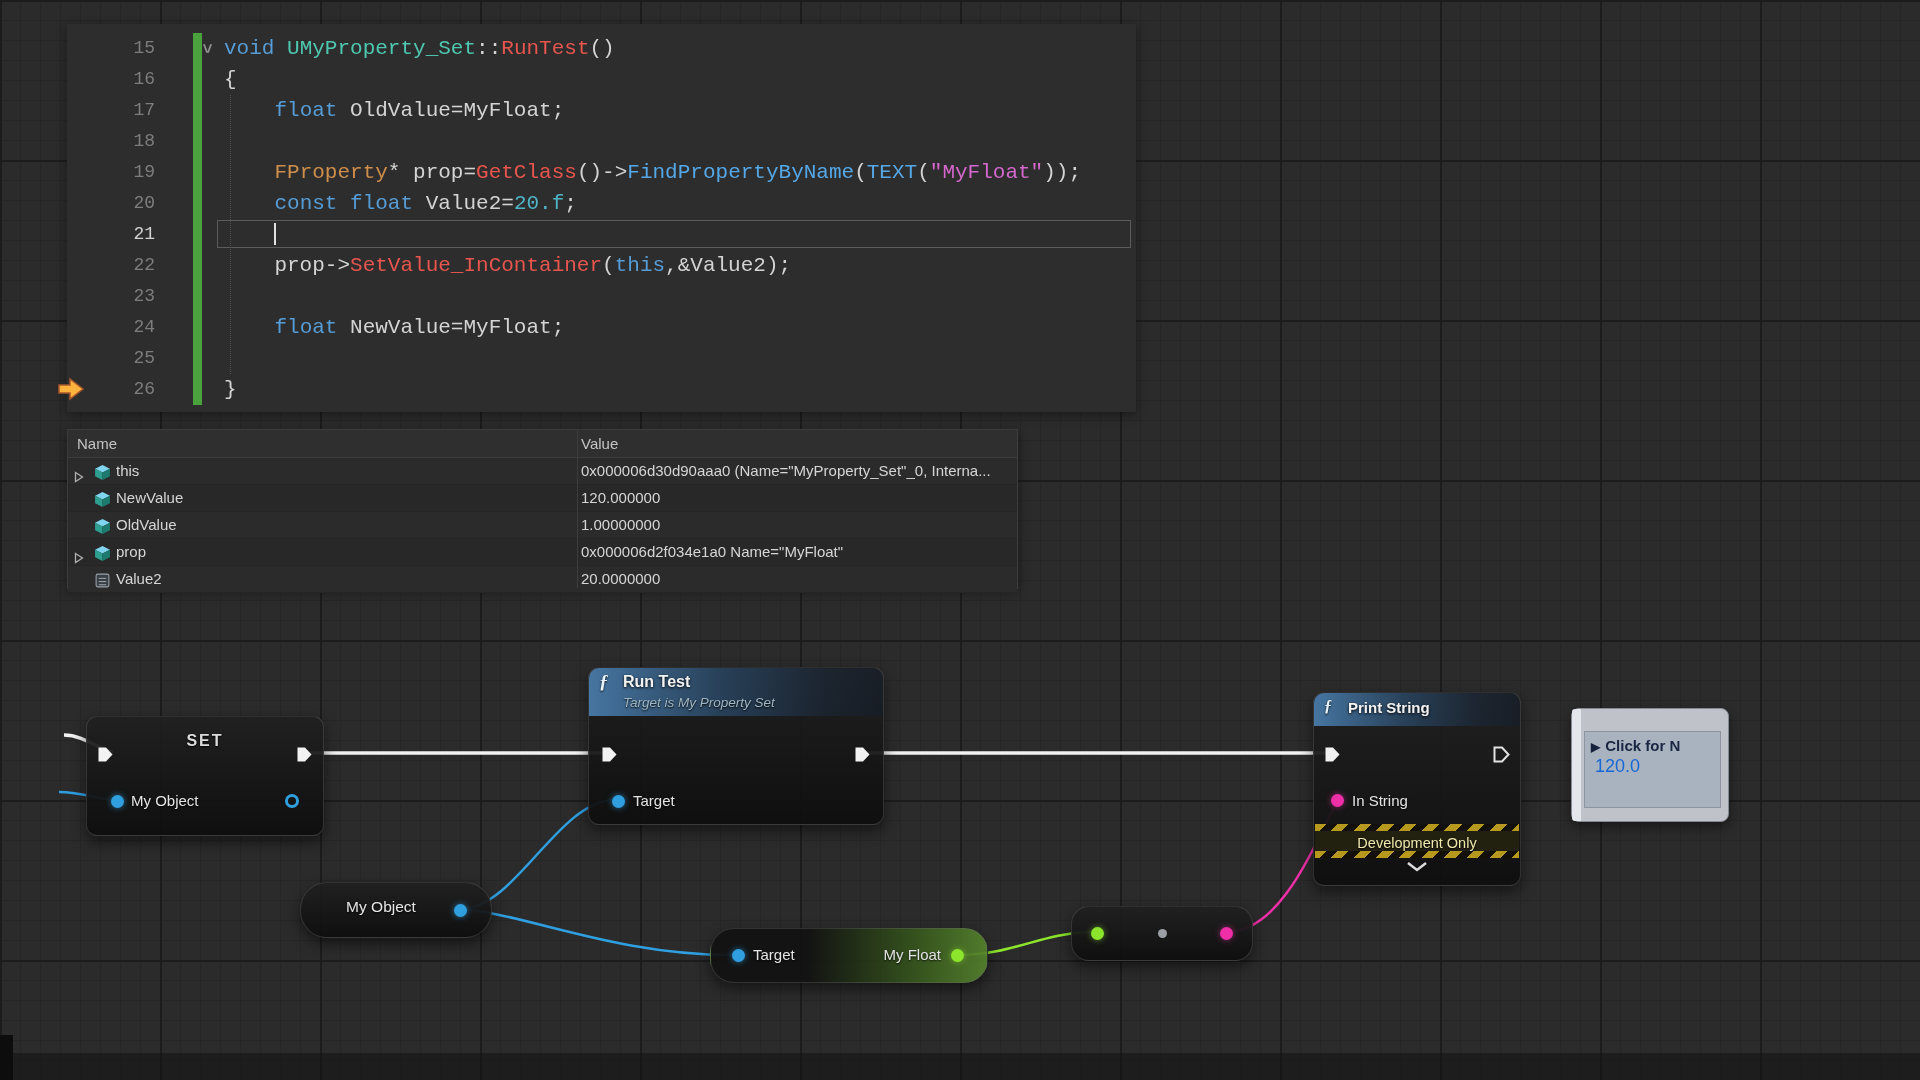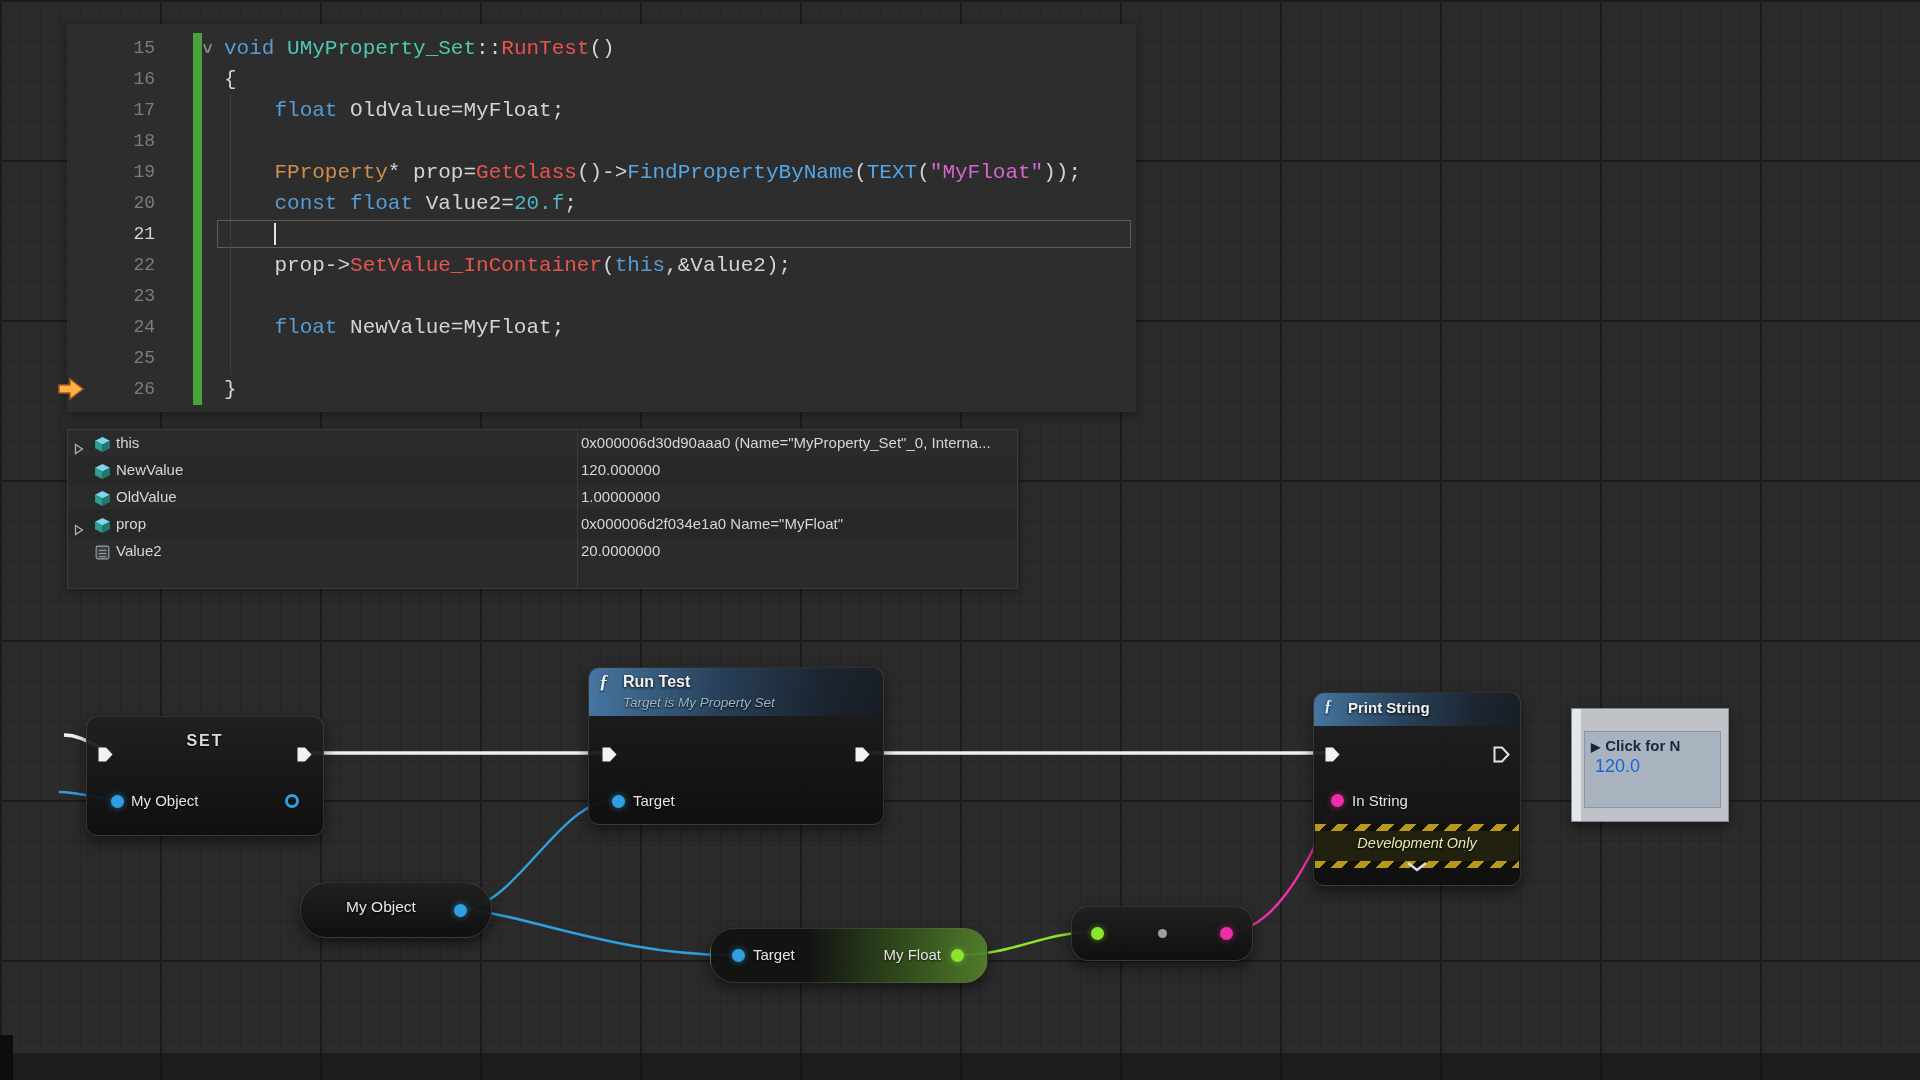--- a/index.html
+++ b/index.html
@@ -42,25 +42,25 @@
   .dot.blue{background:var(--c-object);box-shadow:0 0 6px rgba(47,159,224,.65);}
   .dot.green{background:var(--c-float);box-shadow:0 0 6px rgba(140,229,44,.55);}
   .dot.pink{background:var(--c-string);box-shadow:0 0 6px rgba(238,47,168,.55);}
   .dot.gray{width:9px;height:9px;background:#9aa0a6;box-shadow:none;}
   .ring.blue{position:absolute;width:8px;height:8px;border-radius:50%;border:3px solid var(--c-object);}
   .pin-label{position:absolute;color:#e4e4e4;font-size:15px;line-height:22px;text-shadow:0 1px 2px rgba(0,0,0,.85);white-space:nowrap;}
   .pill{border-radius:27px;}
   .pill-label{position:absolute;left:14px;right:44px;top:15px;text-align:center;color:#e6e6e6;font-size:15.5px;text-shadow:0 1px 2px #000;white-space:nowrap;}
   .dev-banner{position:absolute;left:1px;right:1px;}
   .dev-stripe{height:7px;background:repeating-linear-gradient(135deg,#b5981c 0 8px,#131008 8px 16px);}
-  .dev-text{height:30px;line-height:24px;text-align:center;color:#efe9ad;font-size:14.5px;background:#22200f;text-shadow:0 1px 2px #000;font-style:italic;}
+  .dev-text{height:20px;line-height:24px;text-align:center;color:#efe9ad;font-size:14.5px;background:#22200f;text-shadow:0 1px 2px #000;}
   .chev{position:absolute;}
   .chev polyline{stroke:#dcdcdc;stroke-width:2.5;fill:none;}
   
-  #debug-popup{position:absolute;z-index:3;background:#bfc3c9;border:1px solid #858b94;border-radius:0;box-shadow:0 5px 12px rgba(0,0,0,.45);}
+  #debug-popup{position:absolute;z-index:3;background:#bfc3c9;border:1px solid #858b94;border-radius:8px;box-shadow:0 5px 12px rgba(0,0,0,.45);}
   #debug-popup .dp-strip{position:absolute;left:0;top:0;bottom:0;width:9px;background:#e3e6ea;border-radius:3px 0 0 3px;}
   #debug-popup .dp-inner{position:absolute;left:12px;top:22px;right:7px;bottom:13px;background:#a9b2bf;border:1px solid #8d94a0;overflow:hidden;}
   .dp-row1{padding:5px 4px 2px 6px;color:#1a2742;font-weight:bold;font-size:15px;white-space:nowrap;overflow:hidden;}
   .dp-play{font-size:12px;margin-right:5px;color:#16213a;}
   .dp-value{padding-left:10px;color:#1668d6;font-weight:normal;font-size:18px;}
   
   #editor{position:absolute;left:67px;top:24px;width:1069px;height:388px;background:#2d2d2d;z-index:6;box-shadow:0 3px 10px rgba(0,0,0,.4);}
   #code-lines{position:absolute;left:0;top:9px;right:0;}
   .code-row{position:relative;height:31px;line-height:31px;white-space:pre;}
   .line-num{position:absolute;left:0;width:88px;text-align:right;color:var(--tk-pl);color:#7d7d7d;font-family:"Liberation Mono",monospace;font-size:18px;}
@@ -204,20 +204,24 @@
         <div class="code-row"><div class="line-num">24</div><div class="code-text"><span class="tk-pl">    </span><span class="tk-kw">float</span><span class="tk-pl"> NewValue=MyFloat;</span></div></div>
         <div class="code-row"><div class="line-num">25</div><div class="code-text"></div></div>
         <div class="code-row"><div class="line-num">26</div><div class="code-text"><span class="tk-pl">}</span></div></div>
       </div>
   </div>
   <svg id="exec-arrow" style="left:56px;top:377px;" width="30" height="24">
     <path d="M3,8 h11 v-6 l13,10 -13,10 v-6 h-11 z" fill="#ffb23e" stroke="#a8572a" stroke-width="1.5"></path>
   </svg>
 
   <div id="watch">
+    <div class="watch-header">
+      <span class="wh-name">Name</span>
+      <span class="wh-value">Value</span>
+    </div>
     <div class="watch-divider"></div>
     <div id="watch-rows">
         <div class="watch-row">
           <span class="expander"><svg width="10" height="12" viewBox="0 0 10 12">
               <path d="M1.5,1.5 L8.5,6 L1.5,10.5 Z" fill="none" stroke="#b0b0b0" stroke-width="1.3"></path>
             </svg></span>
           <span class="vicon"><svg width="17" height="17" viewBox="0 0 16 16">
               <path d="M8 1 L15 4.5 L8 8 L1 4.5 Z" fill="#7fd4ef"></path>
               <path d="M1 4.5 L8 8 L8 15 L1 11.5 Z" fill="#2e9e8f"></path>
               <path d="M15 4.5 L8 8 L8 15 L15 11.5 Z" fill="#1d7a6e"></path>

